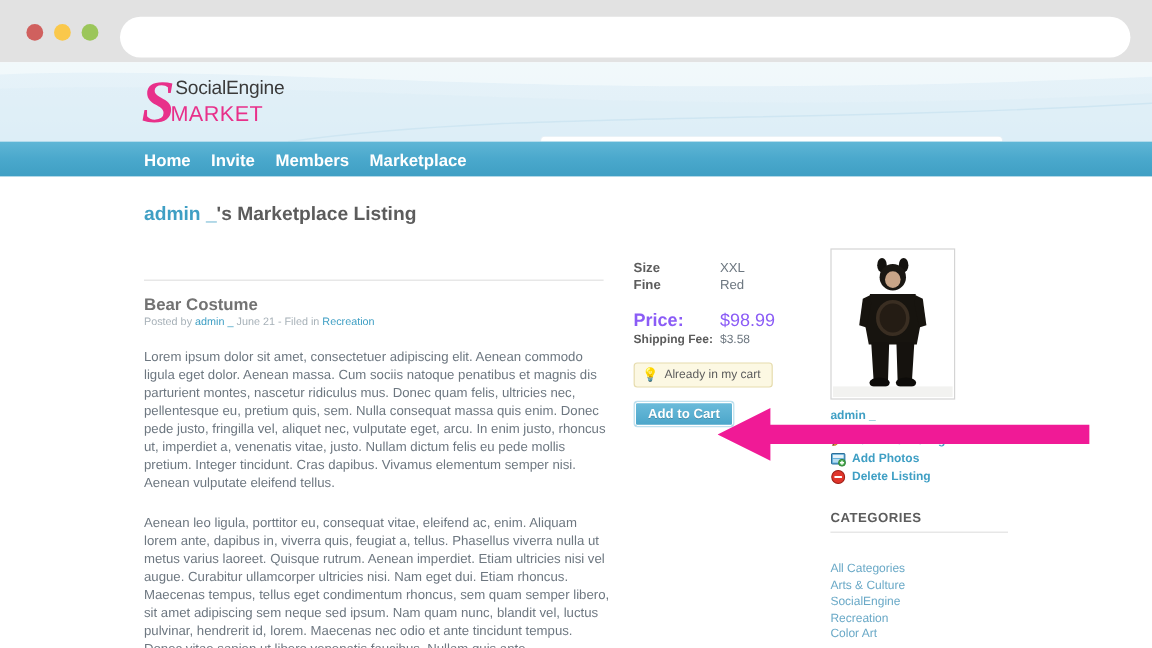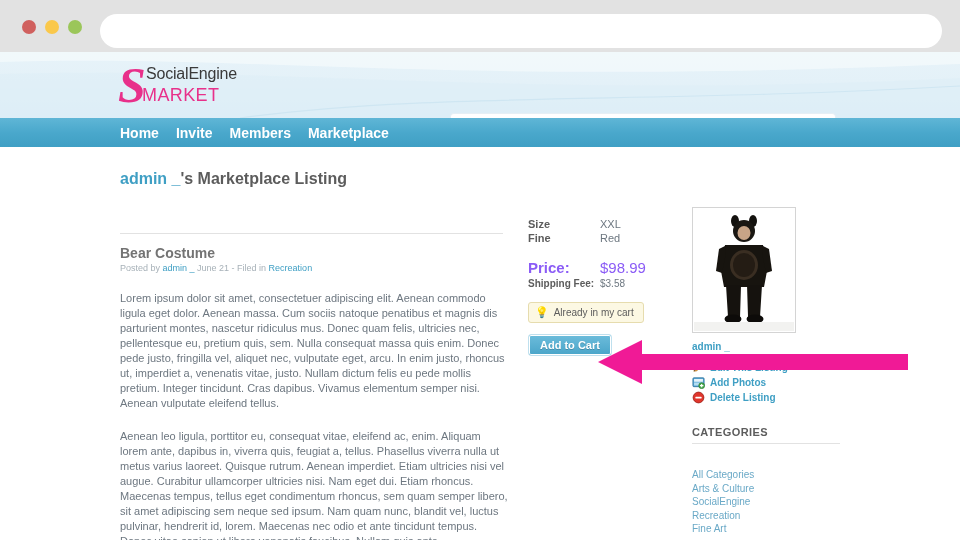--- a/index.html
+++ b/index.html
@@ -379,21 +379,21 @@
         </div>
       </div>
 
       <div id="categories-head">CATEGORIES</div>
       <div id="categories-rule"></div>
       <div id="category-list">
         <div class="cat-item">All Categories</div>
         <div class="cat-item">Arts &amp; Culture</div>
         <div class="cat-item">SocialEngine</div>
         <div class="cat-item">Recreation</div>
-        <div class="cat-item">Fine Art</div>
+        <div class="cat-item">Color Art</div>
       </div>
     </div>
 
   </div>
 
   <svg id="annotation-arrow" viewBox="0 0 310 46">
     <path d="M0,23 L44,1 L44,15 L310,15 L310,31 L44,31 L44,45 Z" fill="#f01a96"></path>
   </svg>
 
 </div>

